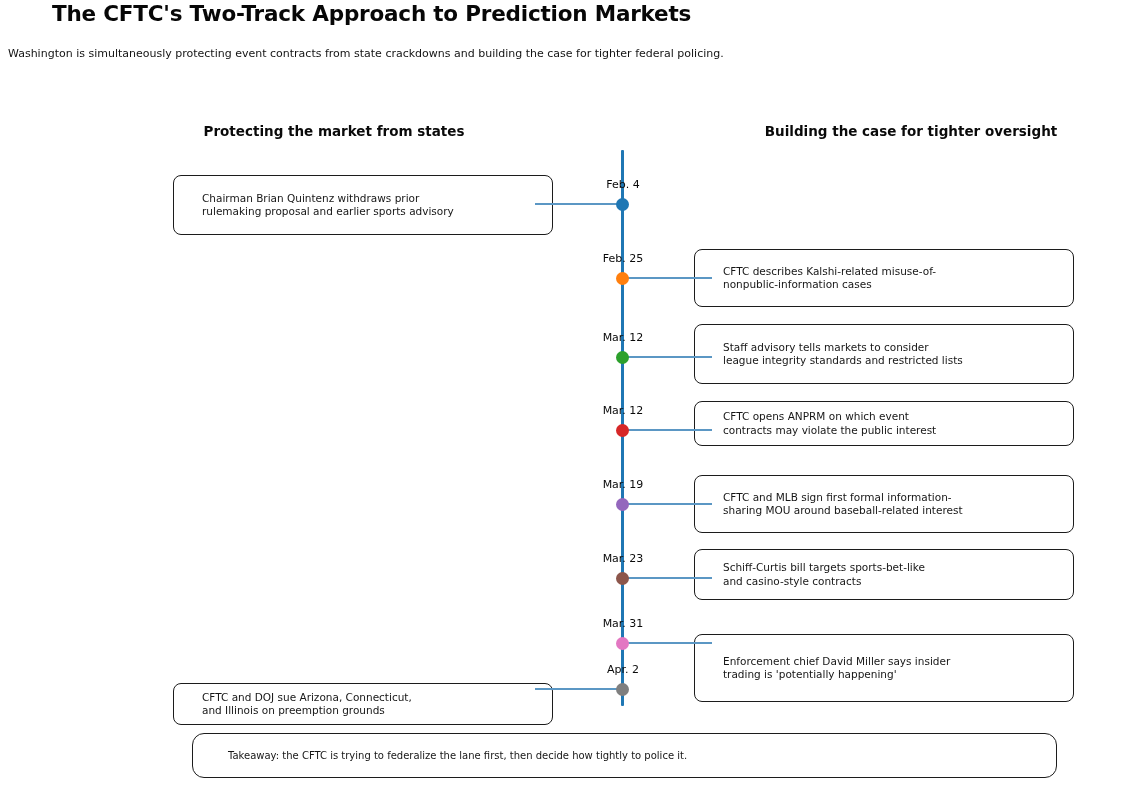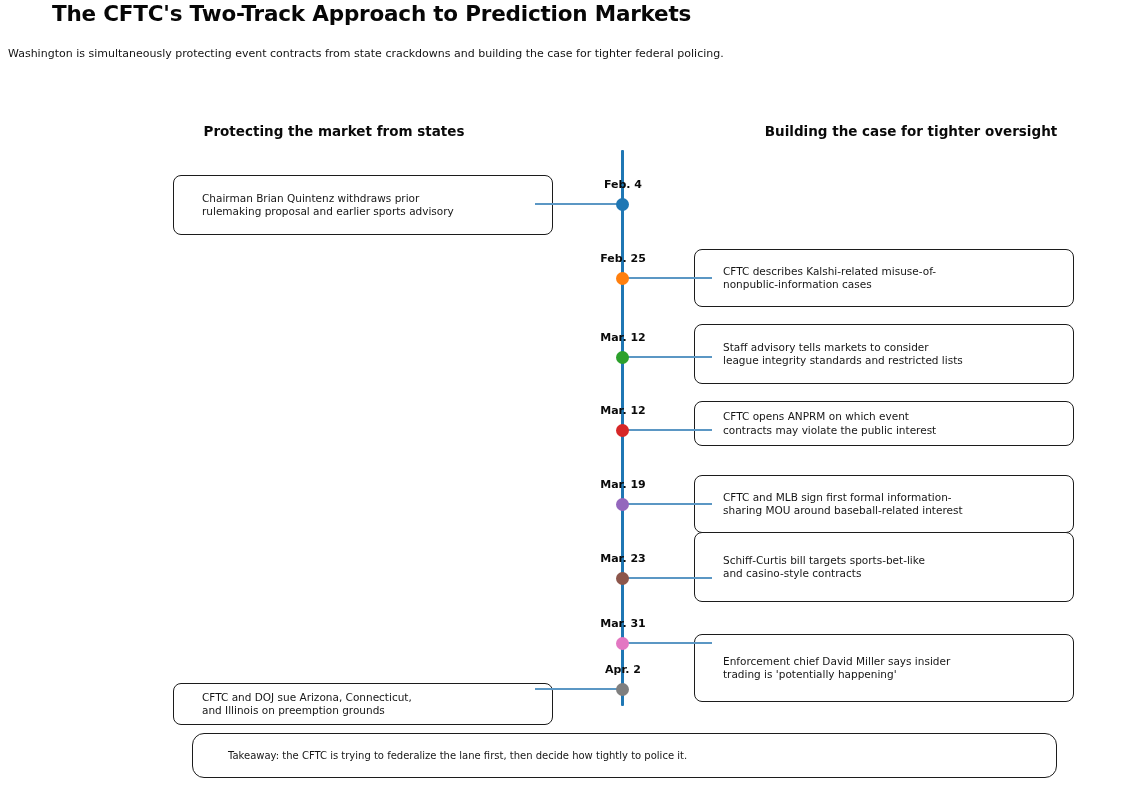--- a/index.html
+++ b/index.html
@@ -20,21 +20,21 @@
     font-size:13.5px;font-weight:700;color:#0a0a0a;white-space:nowrap;
   }
   .col-header.left{left:167px;}
   .col-header.right{left:744px;}
   .vline{
     position:absolute;left:621px;top:150px;width:3px;height:556px;
     z-index:1;border-radius:1px;
   }
   .date-label{
     position:absolute;left:563px;width:120px;text-align:center;
-    font-size:11px;font-weight:700;color:#0a0a0a;z-index:5;white-space:nowrap;
+    font-size:11px;font-weight:400;color:#0a0a0a;z-index:5;white-space:nowrap;
   }
   .connector{
     position:absolute;height:1.6px;z-index:3;
   }
   .dot{
     position:absolute;width:13px;height:13px;border-radius:50%;z-index:4;
   }
   .card{
     position:absolute;width:380px;background:#ffffff;
     border:1.4px solid #1c1c1c;border-radius:8px;z-index:2;
@@ -118,21 +118,21 @@
         <div>CFTC and MLB sign first formal information-</div>
         <div>sharing MOU around baseball-related interest</div>
       </div>
     </div>
     <div class="connector" style="left: 623px; top: 503px; width: 89px; background-color: rgb(91, 151, 196);"></div>
     <div class="dot" style="left: 616px; top: 498px; background-color: rgb(148, 103, 189);"></div>
   </div>
 
   <div>
     <div class="date-label" style="top:552px">Mar. 23</div>
-    <div class="card" style="left:694px;top:532px;height:70px">
+    <div class="card" style="left:694px;top:549px;height:51px">
       <div class="card-text">
         <div>Schiff-Curtis bill targets sports-bet-like</div>
         <div>and casino-style contracts</div>
       </div>
     </div>
     <div class="connector" style="left: 623px; top: 577px; width: 89px; background-color: rgb(91, 151, 196);"></div>
     <div class="dot" style="left: 616px; top: 572px; background-color: rgb(140, 86, 75);"></div>
   </div>
 
   <div>

